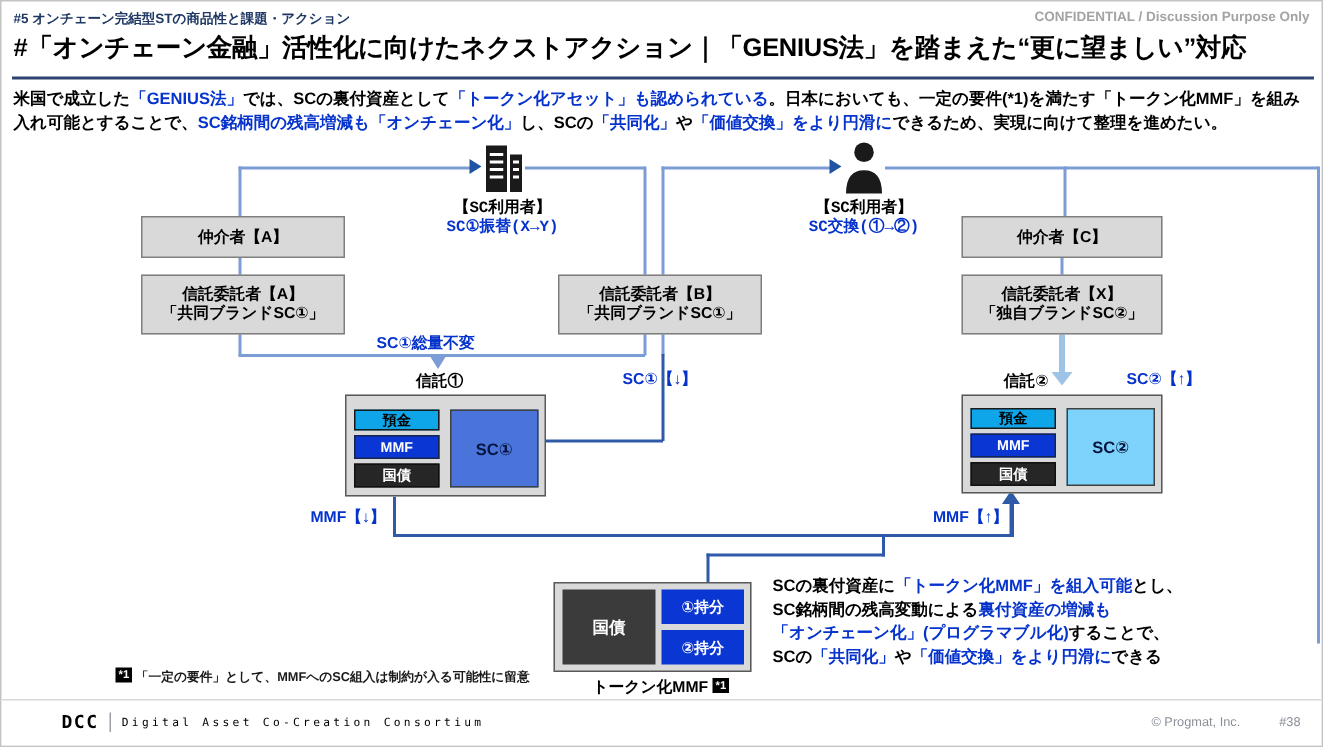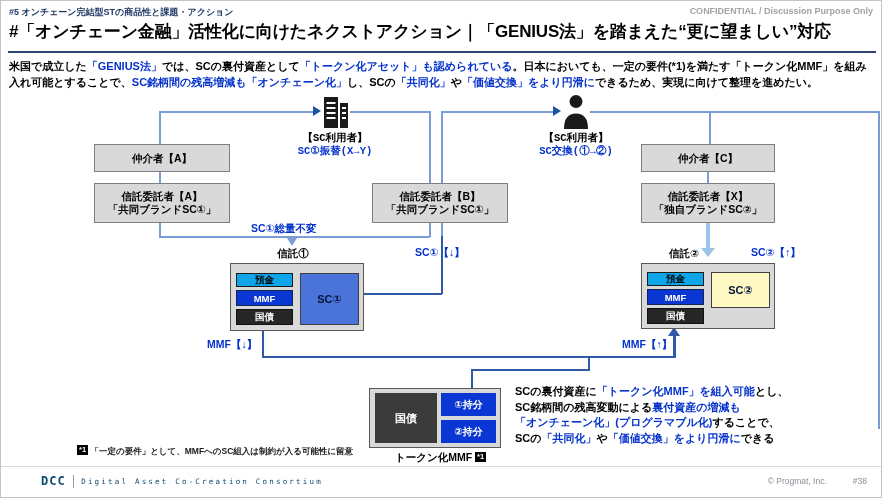--- a/index.html
+++ b/index.html
@@ -40,21 +40,21 @@
          font-size:11px;font-weight:bold;border:1px solid #404040;box-sizing:border-box;}
   
   .tok-bond{position:absolute;background:#3b3b3b;color:#fff;display:flex;align-items:center;justify-content:center;font-size:11px;font-weight:bold;}
   .tok-share{position:absolute;background:#0a36d4;color:#fff;display:flex;align-items:center;justify-content:center;font-size:10px;font-weight:bold;}
   .badge{display:inline-block;background:#000;color:#fff;font-size:7.5px;font-weight:bold;padding:0 2px;line-height:10px;vertical-align:2px;}
   
   .note{position:absolute;left:514px;top:383px;width:360px;font-size:11px;font-weight:bold;line-height:15.5px;z-index:4;}
   .footnote{position:absolute;left:76px;top:444px;font-size:8.5px;font-weight:bold;color:#1a1a1a;z-index:4;}
   
   .footer{position:absolute;left:0;right:0;bottom:0;height:30px;border-top:1px solid #d8d8d8;background:#fff;z-index:5;}
-  .f-left{position:absolute;left:40px;top:7px;color:#0c4a6e;display:flex;align-items:center;gap:7px;}
+  .f-left{position:absolute;left:40px;top:7px;color:#000000;display:flex;align-items:center;gap:7px;}
   .f-dcc{font-family:"DejaVu Sans Mono",monospace;font-size:12px;font-weight:bold;letter-spacing:1px;}
   .f-div{width:1.5px;height:13px;background:#9aa0a6;}
   .f-cons{font-family:"DejaVu Sans Mono",monospace;font-size:7.5px;letter-spacing:2.2px;}
   .f-right{position:absolute;right:14px;top:9px;color:#8a8f98;font-size:8.5px;display:flex;gap:26px;}
   .icon{position:absolute;z-index:3;}
 </style>
 </head>
 <body>
 
 <div class="slide">
@@ -151,21 +151,21 @@
     <div class="asset cash" style="top:9px;height:14px">預金</div>
     <div class="asset mmf" style="top:26px;height:16px">MMF</div>
     <div class="asset bond" style="top:45px;height:16px">国債</div>
     <div class="scbox" style="left:69px;top:9px;width:59px;height:52px;background:#4a74d9;color:#05143c">SC①</div>
   </div>
 
   <div class="trust" style="left:640px;top:262px;width:134px;height:66px">
     <div class="asset cash" style="top:8px;height:14px">預金</div>
     <div class="asset mmf" style="top:25px;height:16px">MMF</div>
     <div class="asset bond" style="top:44px;height:16px">国債</div>
-    <div class="scbox" style="left:69px;top:8px;width:59px;height:36px;background:#fef9c3;color:#05143c">SC②</div>
+    <div class="scbox" style="left:69px;top:8px;width:59px;height:52px;background:#7dd3fc;color:#05143c">SC②</div>
   </div>
 
   <div class="trust" style="left:368px;top:387px;width:132px;height:60px">
     <div class="tok-bond" style="left:5px;top:4px;width:62px;height:50px">国債</div>
     <div class="tok-share" style="left:71px;top:4px;width:55px;height:23px">①持分</div>
     <div class="tok-share" style="left:71px;top:31px;width:55px;height:23px">②持分</div>
   </div>
   <div class="flbl" style="left:394px;top:450px">
     <span>トークン化MMF</span>
     <span class="badge">*1</span>

